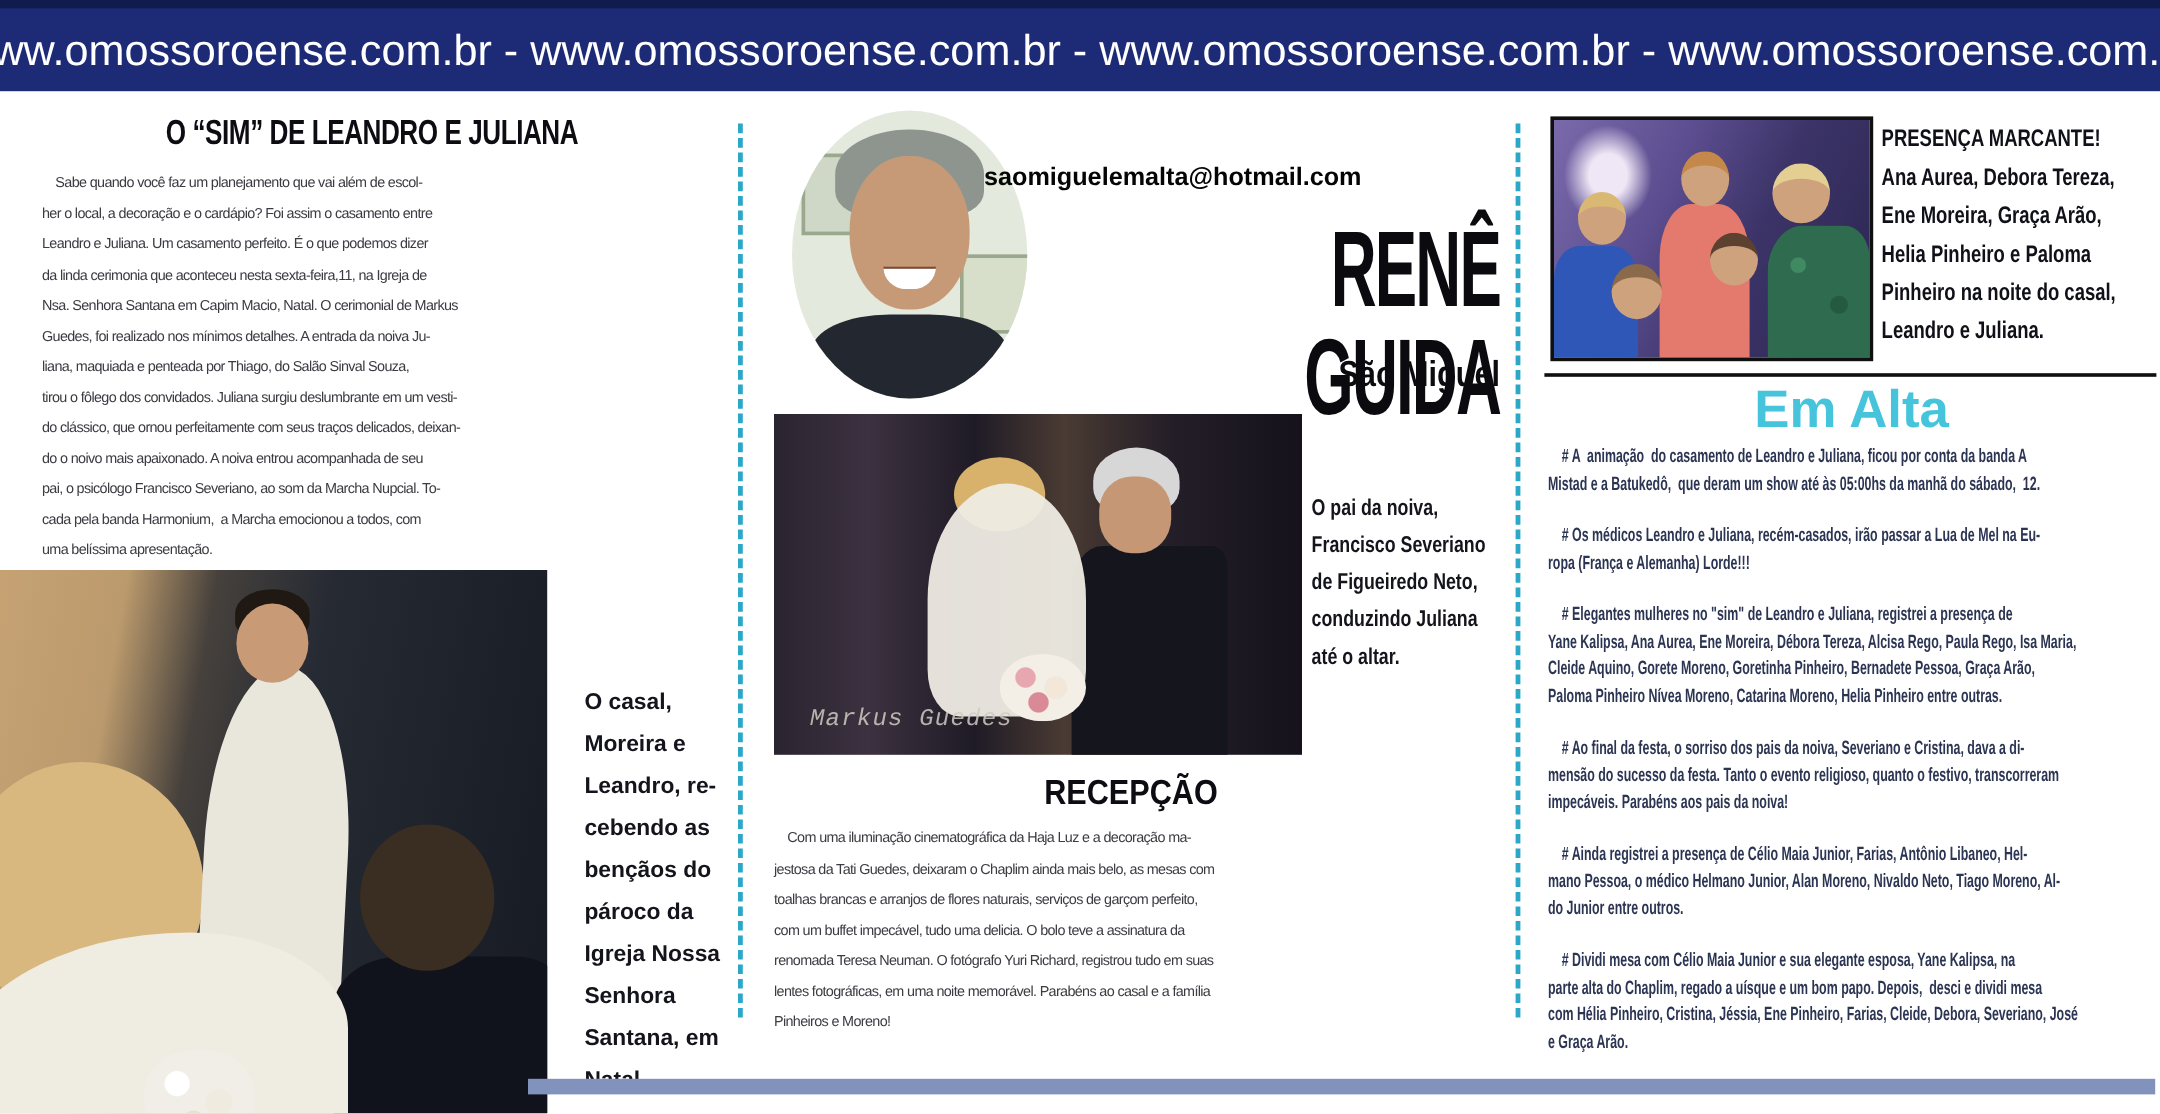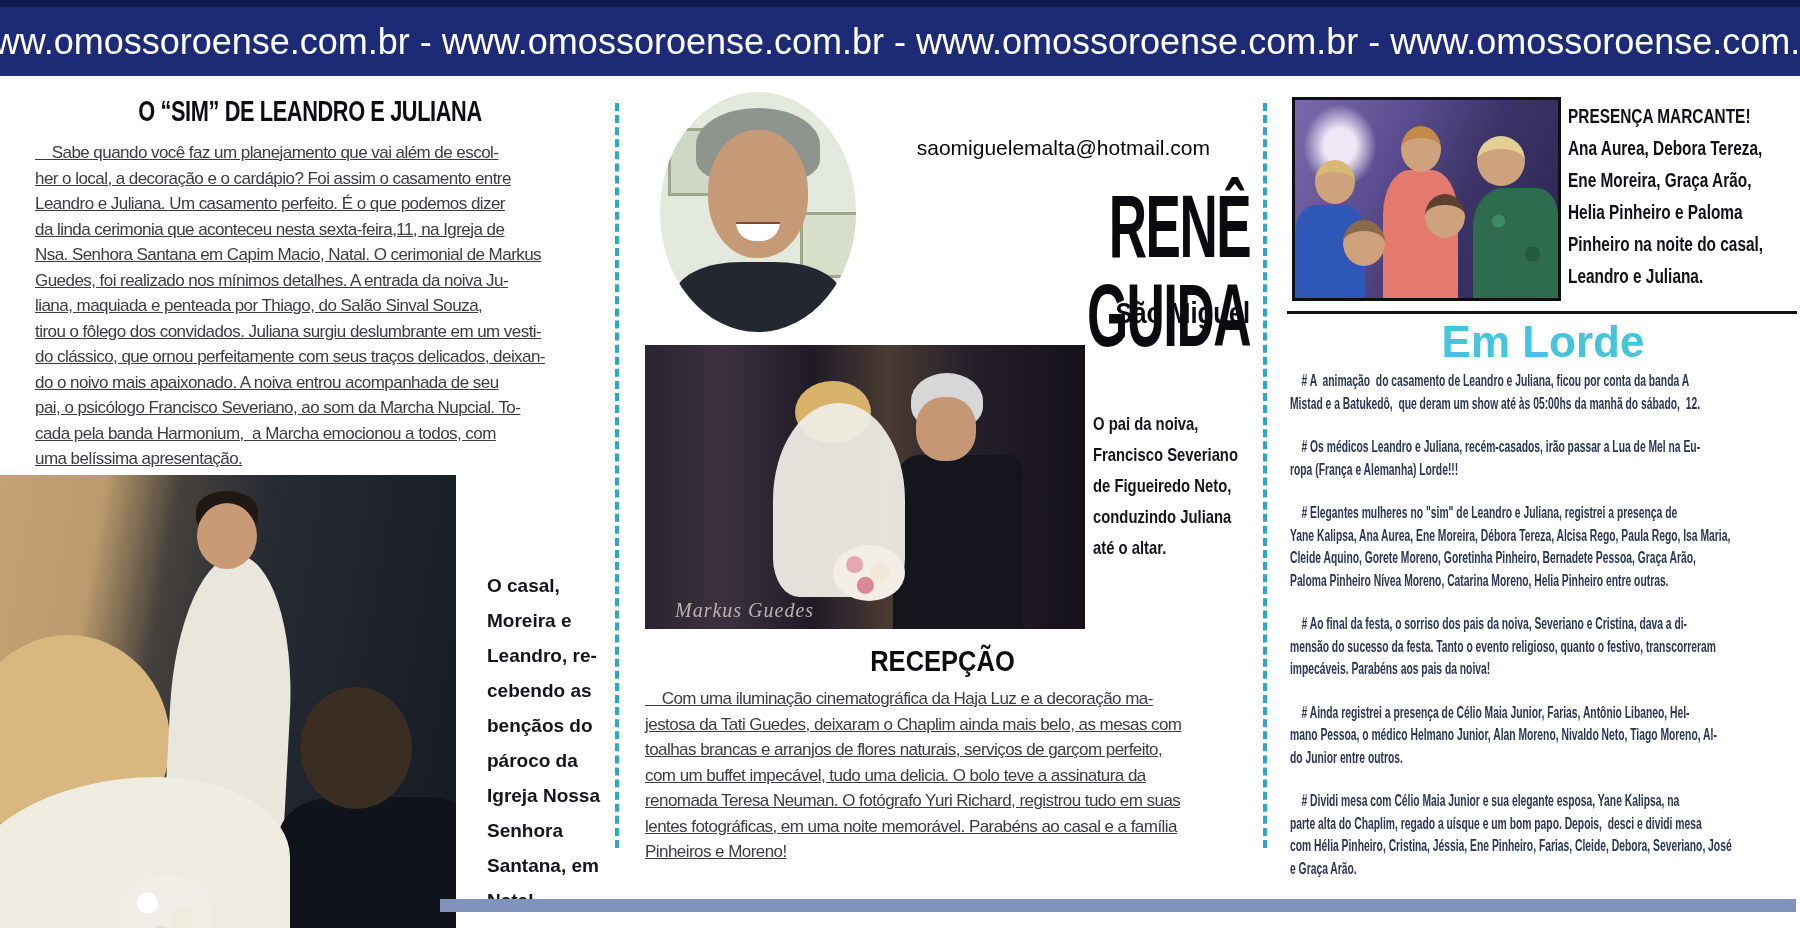--- a/index.html
+++ b/index.html
@@ -12,21 +12,21 @@
             display:flex; align-items:center; justify-content:center; }
   .banner span { color:#ffffff; font-size:36px; white-space:nowrap; }
 
   
   .col-divider { position:absolute; top:103px; height:745px; width:0;
                  border-left:4px dashed #2ba7c8; }
   .d1 { left:615px; } .d2 { left:1263px; }
 
   .pre { white-space:pre; }
   .cond { font-weight:700; }
-  .bodytext { font-size:17px; line-height:25.5px; letter-spacing:-0.55px; color:#3b3b42;text-decoration:underline; }
+  .bodytext { font-size:12px; line-height:25.5px; letter-spacing:-0.55px; color:#3b3b42; }
 
   
   .left-title { position:absolute; left:35px; top:95px; width:550px; margin:0;
                 text-align:center; font-size:29px; font-weight:700; color:#0c0c12;
                 transform:scaleX(0.75); transform-origin:50% 0; letter-spacing:-0.5px; }
   .left-body { position:absolute; left:35px; top:140px; width:560px; }
   .photo { position:absolute; overflow:hidden; }
   .shape { position:absolute; }
   .photo-left { left:0; top:475px; width:456px; height:453px;
     background:linear-gradient(100deg,#c6a273 0%,#bb9a6d 20%,#46413c 34%,#262a33 52%,#161a23 100%); }
@@ -49,42 +49,42 @@
   .portrait { position:absolute; left:660px; top:92px; width:196px; height:240px;
               border-radius:50%; background:#e3e9dd; overflow:hidden; }
   .pt-frame { left:8px; top:36px; width:52px; height:62px; background:#cfd8c6; border:3px solid #9aa88e; }
   .pt-frame2 { left:140px; top:120px; width:56px; height:60px; background:#d7dec9; border:3px solid #9aa88e; }
   .pt-hair { left:36px; top:16px; width:124px; height:74px; background:#8e958f; border-radius:50% 50% 30% 30%; }
   .pt-face { left:48px; top:38px; width:100px; height:128px; background:#c79a77; border-radius:48%; }
   .pt-smile { left:76px; top:130px; width:44px; height:17px; background:#ffffff;
               border-radius:0 0 22px 22px; border-top:2px solid #7c4a35; }
   .pt-shirt { left:16px; top:170px; width:164px; height:78px; background:#23272f; border-radius:40% 40% 0 0; }
 
-  .email { position:absolute; left:820px; top:136px; width:390px; text-align:right;
-           font-size:21px; color:#050505; }
+  .email { position:absolute; left:820px; top:136px; width:390px; text-align:left;
+           font-size:21px; color:#050505;font-weight:bold; }
   .author { position:absolute; left:860px; top:180px; width:390px; margin:0; text-align:right;
             font-size:68px; font-weight:700; color:#0a0a0f; letter-spacing:-2px; line-height:1;
             transform:scale(0.78,1.32); transform-origin:100% 0; }
   .location { position:absolute; left:950px; top:296px; width:300px; text-align:right;
               font-size:30px; font-weight:700; color:#0a0a0f;
               transform:scaleX(0.85); transform-origin:100% 0; }
 
   .photo-wedding { left:645px; top:345px; width:440px; height:284px;
     background:linear-gradient(90deg,#2a2430 0%,#3c3140 18%,#1f1b26 38%,#4a3b33 55%,#241e28 75%,#15121c 100%); }
   .pw-bride-hair { left:150px; top:36px; width:76px; height:62px; background:#d8b16b; border-radius:50%; }
   .pw-bride-veil { left:128px; top:58px; width:132px; height:194px; background:#efece4;
                    border-radius:50% 50% 20% 20%; opacity:0.95; }
   .pw-father-hair { left:266px; top:28px; width:72px; height:56px; background:#d6d7d6; border-radius:50% 50% 40% 40%; }
   .pw-father-face { left:271px; top:52px; width:60px; height:64px; background:#c59775; border-radius:45%; }
   .pw-father-suit { left:248px; top:110px; width:130px; height:180px; background:#14151d; border-radius:20% 10% 0 0; }
   .pw-bouquet { left:188px; top:200px; width:72px; height:56px; border-radius:50%;
     background:radial-gradient(circle at 30% 35%,#e7a7b0 0 8px,transparent 9px),
                radial-gradient(circle at 65% 50%,#f2e7d8 0 9px,transparent 10px),
                radial-gradient(circle at 45% 72%,#d98a96 0 8px,transparent 9px),#f3efe6; }
-  .watermark { position:absolute; left:30px; bottom:7px; font-family:Liberation Serif, serif;
+  .watermark { position:absolute; left:30px; bottom:18px; font-family:Liberation Mono, monospace;
                font-style:italic; font-size:20px; color:#cfccc2; opacity:0.85; letter-spacing:1px; }
 
   .mid-caption { position:absolute; left:1093px; top:408px; width:210px;
                  transform:scaleX(0.78); transform-origin:0 0;
                  font-size:19px; line-height:31px; color:#14141c; }
   .recepcao { position:absolute; left:645px; top:645px; width:595px; margin:0; text-align:center;
               font-size:29px; font-weight:700; color:#0c0c12;
               transform:scaleX(0.88); transform-origin:50% 0; }
   .mid-body { position:absolute; left:645px; top:686px; width:600px; }
 
@@ -215,21 +215,21 @@
     <div class="shape head pp-h5"></div>
   </div>
   <div class="right-caption pre cond">PRESENÇA MARCANTE!
 Ana Aurea, Debora Tereza,
 Ene Moreira, Graça Arão,
 Helia Pinheiro e Paloma
 Pinheiro na noite do casal,
 Leandro e Juliana.</div>
 
   <div class="hline"></div>
-  <h2 class="emalta">Em Lorde</h2>
+  <h2 class="emalta">Em Alta</h2>
 
   <div class="items">
     <div class="item">    # A  animação  do casamento de Leandro e Juliana, ficou por conta da banda A
 Mistad e a Batukedô,  que deram um show até às 05:00hs da manhã do sábado,  12.</div>
     <div class="item">    # Os médicos Leandro e Juliana, recém-casados, irão passar a Lua de Mel na Eu-
 ropa (França e Alemanha) Lorde!!!</div>
     <div class="item">    # Elegantes mulheres no "sim" de Leandro e Juliana, registrei a presença de
 Yane Kalipsa, Ana Aurea, Ene Moreira, Débora Tereza, Alcisa Rego, Paula Rego, Isa Maria,
 Cleide Aquino, Gorete Moreno, Goretinha Pinheiro, Bernadete Pessoa, Graça Arão,
 Paloma Pinheiro Nívea Moreno, Catarina Moreno, Helia Pinheiro entre outras.</div>

